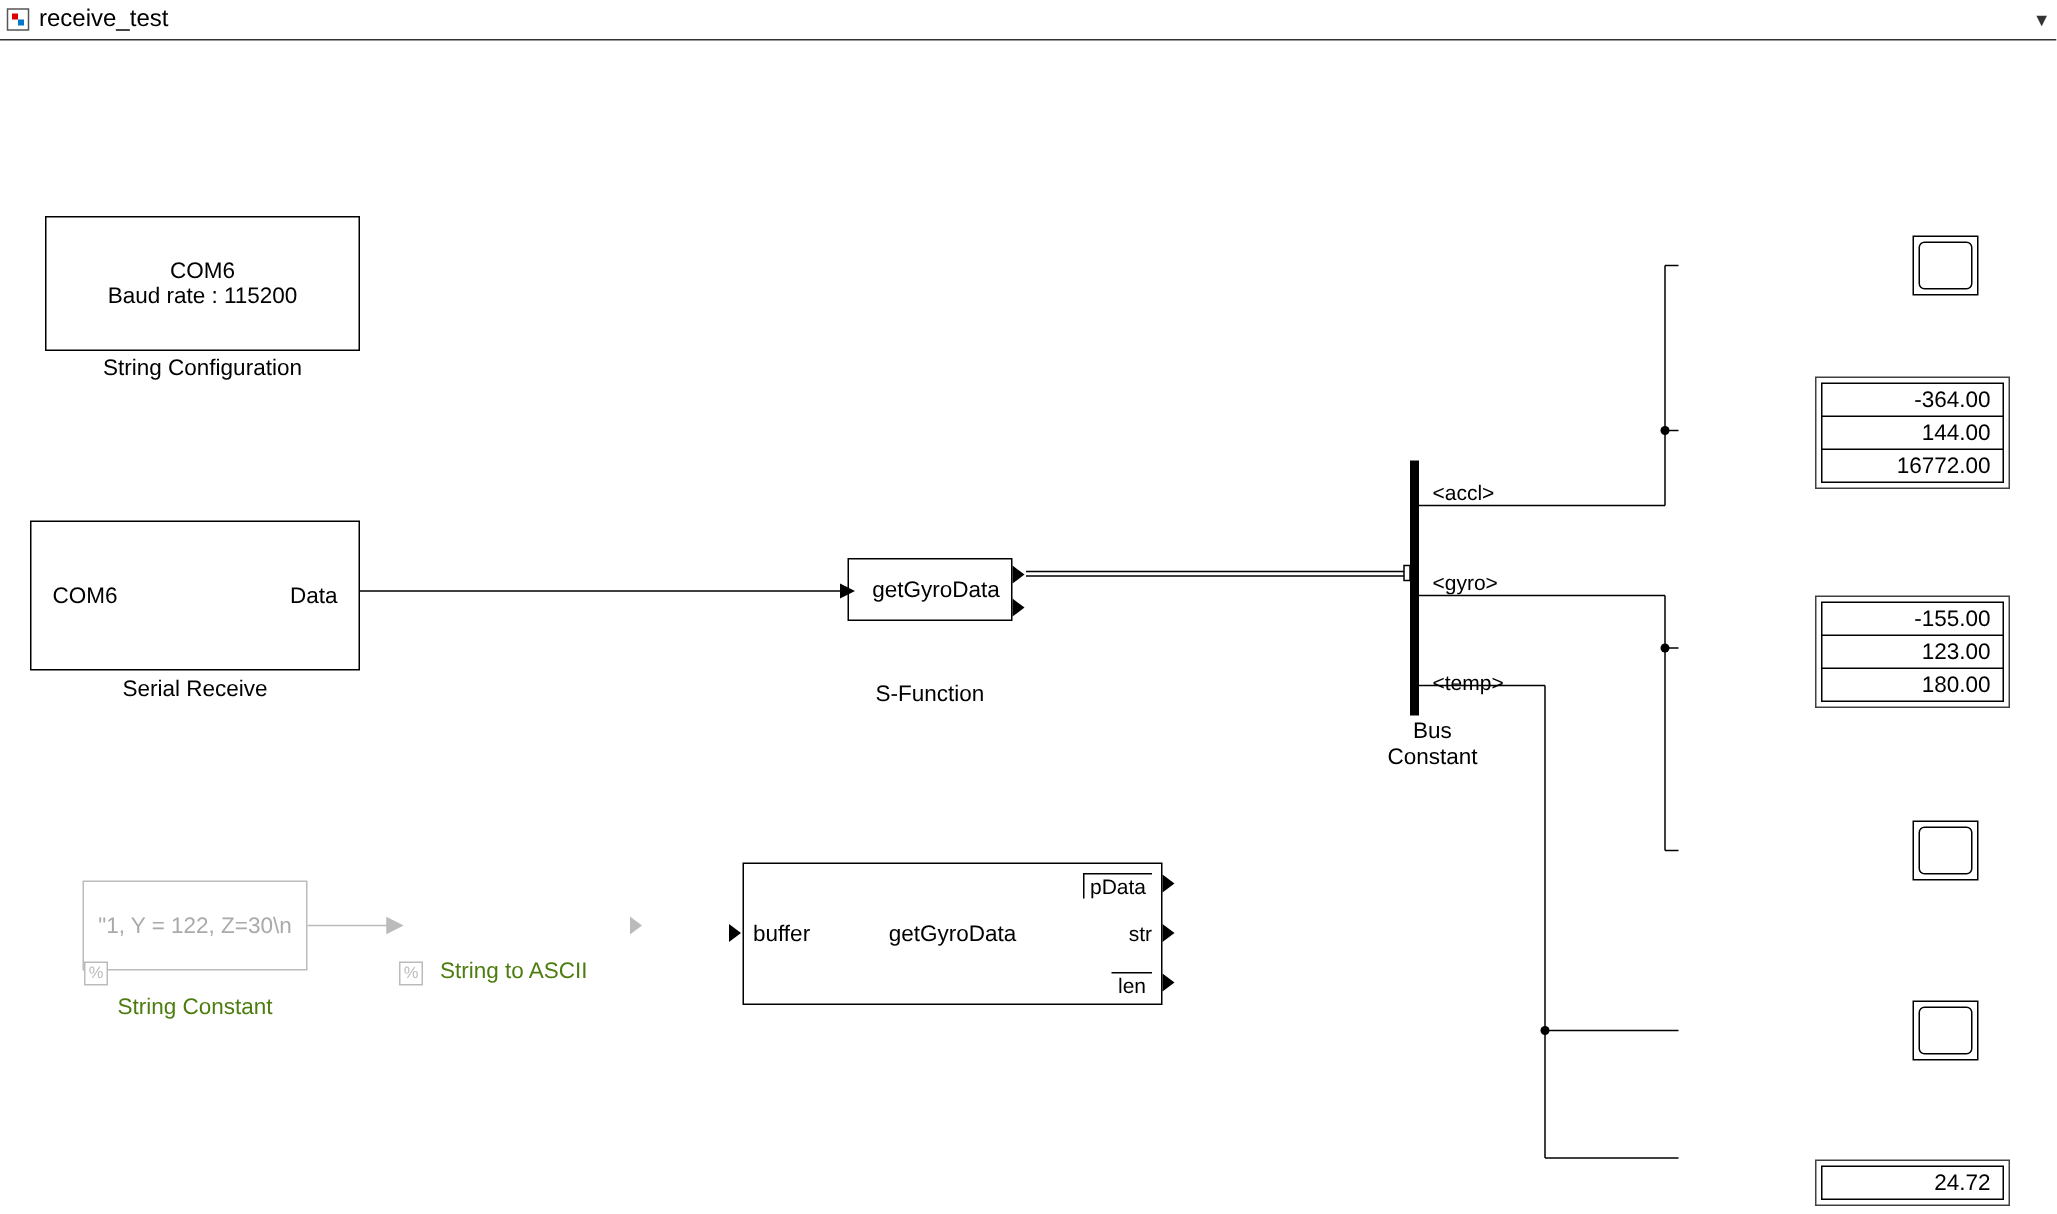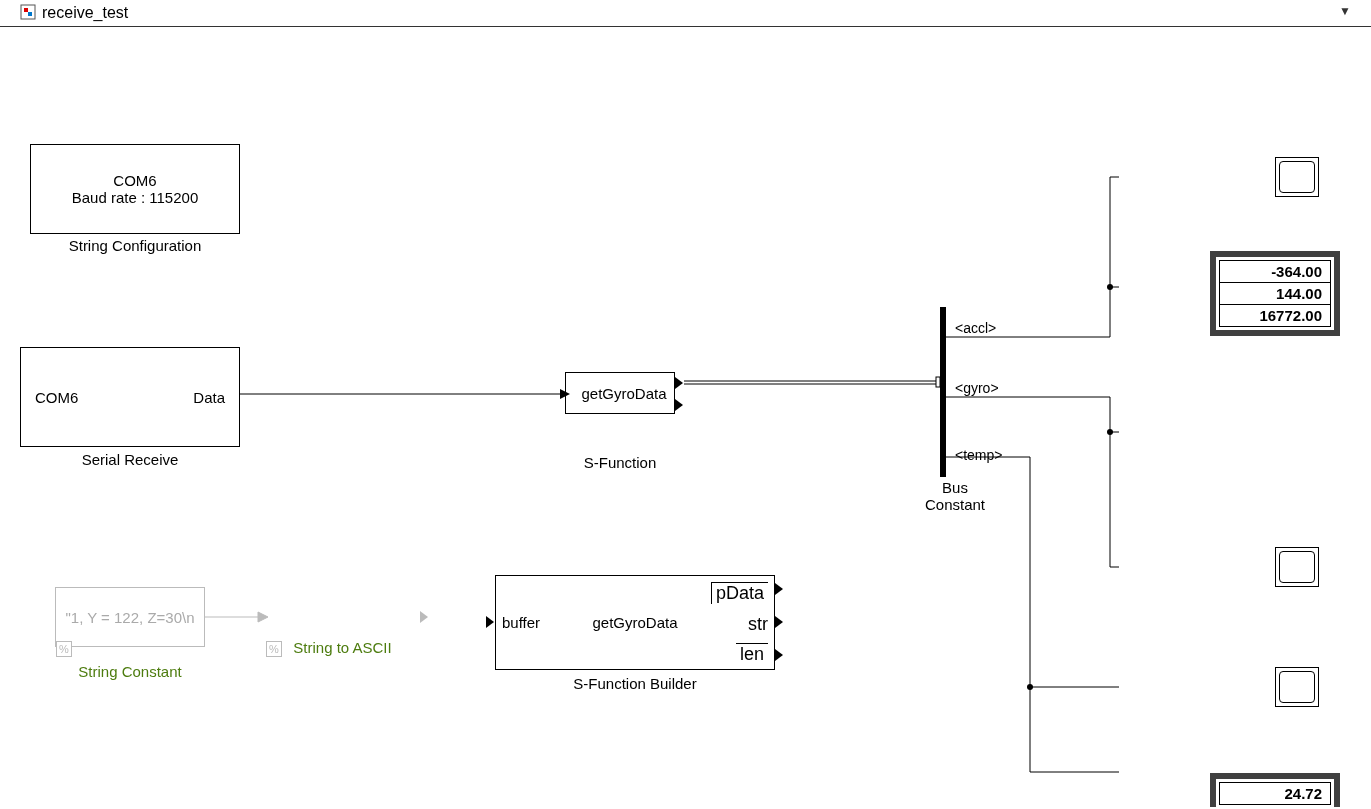--- a/index.html
+++ b/index.html
@@ -5,21 +5,22 @@
   * { box-sizing: border-box; }
   body {
     margin: 0;
     font-family: Arial, Helvetica, sans-serif;
     font-size: 14px;
     background: #fff;
     color: #000;
   }
   .titlebar {
     display: flex;
-    padding: 4px 20px;
+    align-items: center;
+    padding: 4px 4px;
     border-bottom: 1px solid #333;
     font-size: 16px;
   }
   .titlebar .file-icon {
     width: 16px; height: 16px;
     margin-right: 6px;
     position: relative;
   }
   .titlebar .file-icon svg { width: 16px; height: 16px; }
   .titlebar .spacer { flex: 1; }
@@ -66,24 +67,23 @@
     padding: 3px;
   }
   .scope-inner {
     width: 100%; height: 100%;
     border: 1px solid #000;
     border-radius: 4px;
     background: #fff;
   }
   .display-box {
     position: absolute;
-    border: 6px solid #404040;
+    border: 1px solid #404040;
     background: #fff;
     padding: 3px;
-    font-weight: bold;
   }
   .display-row {
     border: 1px solid #000;
     text-align: right;
     padding: 2px 8px;
     font-size: 15px;
     margin-bottom: 0;
   }
   .display-box .display-row + .display-row { border-top: none; }
   .sig-label {
@@ -111,21 +111,21 @@
     width: 100%; height: 100%;
     pointer-events: none;
   }
   svg.wires line, svg.wires path { stroke: #000; stroke-width: 1; fill: none; }
   svg.wires .faded { stroke: #bbb; }
   svg.wires .arrow { fill: #000; }
   svg.wires .arrow.faded { fill: #bbb; }
   svg.wires .junction { fill: #000; }
   .sfb-inner-label {
     position: absolute;
-    font-size: 18px;
+    font-size: 14px;
     background: #fff;
   }
 </style>
 </head>
 <body>
 
 <div class="titlebar">
   <span class="file-icon">
     <svg viewBox="0 0 16 16">
       <rect x="1" y="1" width="14" height="14" fill="#fff" stroke="#555"></rect>
@@ -176,20 +176,25 @@
     </div>
   <div class="scope" style="left:1275px; top:640px; width:44px; height:40px;">
       <div class="scope-inner"></div>
     </div>
 
   <div class="display-box" style="left:1210px; top:224px; width:130px;">
     <div class="display-row">-364.00</div>
     <div class="display-row">144.00</div>
     <div class="display-row">16772.00</div>
   </div>
+  <div class="display-box" style="left:1210px; top:370px; width:130px;">
+    <div class="display-row">-155.00</div>
+    <div class="display-row">123.00</div>
+    <div class="display-row">180.00</div>
+  </div>
   <div class="display-box" style="left:1210px; top:730px; width:130px;margin-top:16px;">
     <div class="display-row">24.72</div>
   </div>
 
   <div class="block faded" style="left:55px; top:560px; width:150px; height:60px;">
     <div>"1, Y = 122, Z=30\n</div>
   </div>
   <div class="pct-badge" style="left:56px; top:614px;">%</div>
   <div class="blabel faded" style="left:55px; top:636px; width:150px;">String Constant</div>
 
@@ -201,21 +206,20 @@
     <div style="position:absolute; left:6px; top:38px;">buffer</div>
     <div style="position:absolute; left:0; right:0; top:38px; text-align:center;">getGyroData</div>
     <div class="sfb-inner-label" style="right:6px; top:6px; border-top:1px solid #000; border-left:1px solid #000; padding:0 4px;">pData</div>
     <div class="sfb-inner-label" style="right:6px; top:38px;">str</div>
     <div class="sfb-inner-label" style="right:6px; bottom:4px; border-top:1px solid #000; padding:0 4px;">len</div>
   </div>
   <div class="port-tri" style="left:486px; top:589px; border-left-color:#000;"></div>
   <div class="port-tri" style="left:775px; top:556px;"></div>
   <div class="port-tri" style="left:775px; top:589px;"></div>
   <div class="port-tri" style="left:775px; top:622px;"></div>
-  <div class="blabel" style="left:495px; top:648px; width:280px;">S-Function Builder</div>
 
   <svg class="wires">
 
     <line x1="240" y1="367" x2="560" y2="367"></line>
     <polygon class="arrow" points="560,362 570,367 560,372"></polygon>
 
     <line x1="684" y1="354" x2="936" y2="354"></line>
     <line x1="684" y1="357" x2="936" y2="357"></line>
     <rect x="936" y="350" width="4" height="10" fill="#fff" stroke="#000"></rect>
 

